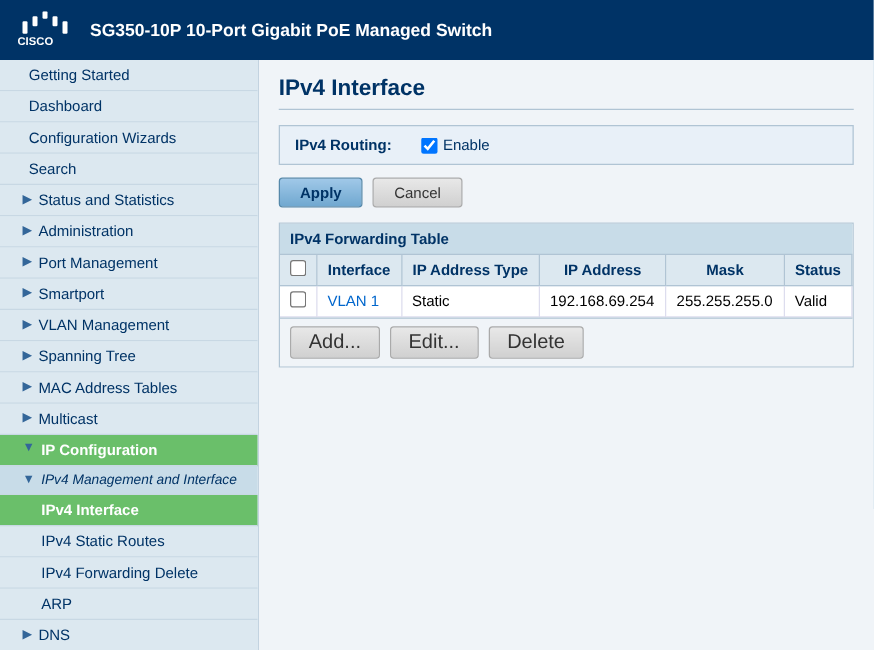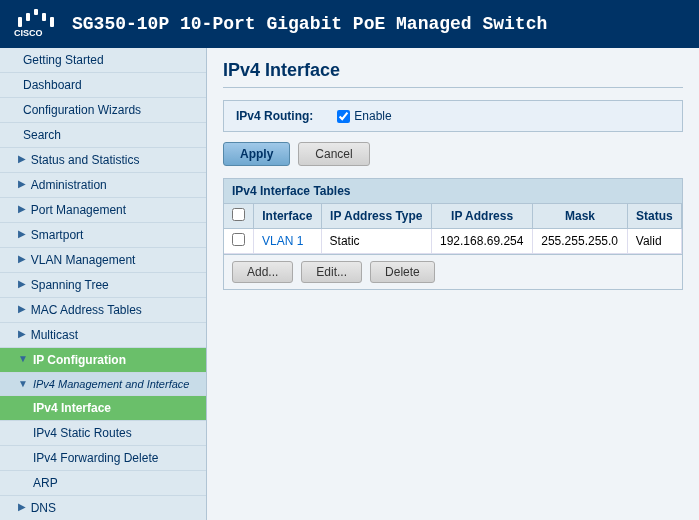--- a/index.html
+++ b/index.html
@@ -25,23 +25,23 @@
     }
     .cisco-logo {
       margin-right: 12px;
     }
     .cisco-logo svg {
       width: 48px;
       height: 28px;
     }
     .header-title {
       color: white;
-      font-size: 18px;
-      font-weight: bold;
-      font-family: Liberation Mono, monospace;
+      font-size: 14px;
+      font-weight: bold;
+      font-family: Liberation Sans, sans-serif;
     }
 
     
     .layout {
       display: flex;
       height: 472px;
     }
 
     
     .sidebar {
@@ -150,21 +150,21 @@
     .btn-cancel {
       background: linear-gradient(to bottom, #e8e8e8, #d0d0d0);
       color: #333;
       border-color: #aaa;
     }
     .btn-small {
       padding: 3px 14px;
       background: linear-gradient(to bottom, #e8e8e8, #d0d0d0);
       color: #333;
       border-color: #aaa;
-      font-size: 12px;
+      font-size: 16px;
       border-radius: 3px;
       cursor: pointer;
       border: 1px solid #aaa;
     }
 
     
     .table-section {
       border: 1px solid #b0c4d4;
       background: white;
     }
@@ -332,21 +332,21 @@
         <label class="checkbox-label" for="enableCheck">Enable</label>
       </div>
     </div>
 
     <div class="btn-row">
       <button class="btn btn-apply">Apply</button>
       <button class="btn btn-cancel">Cancel</button>
     </div>
 
     <div class="table-section">
-      <div class="table-title">IPv4 Interface Tables</div>
+      <div class="table-title">IPv4 Forwarding Table</div>
       <table>
         <thead>
           <tr>
             <th><input type="checkbox" style=""></th>
             <th>Interface</th>
             <th>IP Address Type</th>
             <th>IP Address</th>
             <th>Mask</th>
             <th>Status</th>
           </tr>

